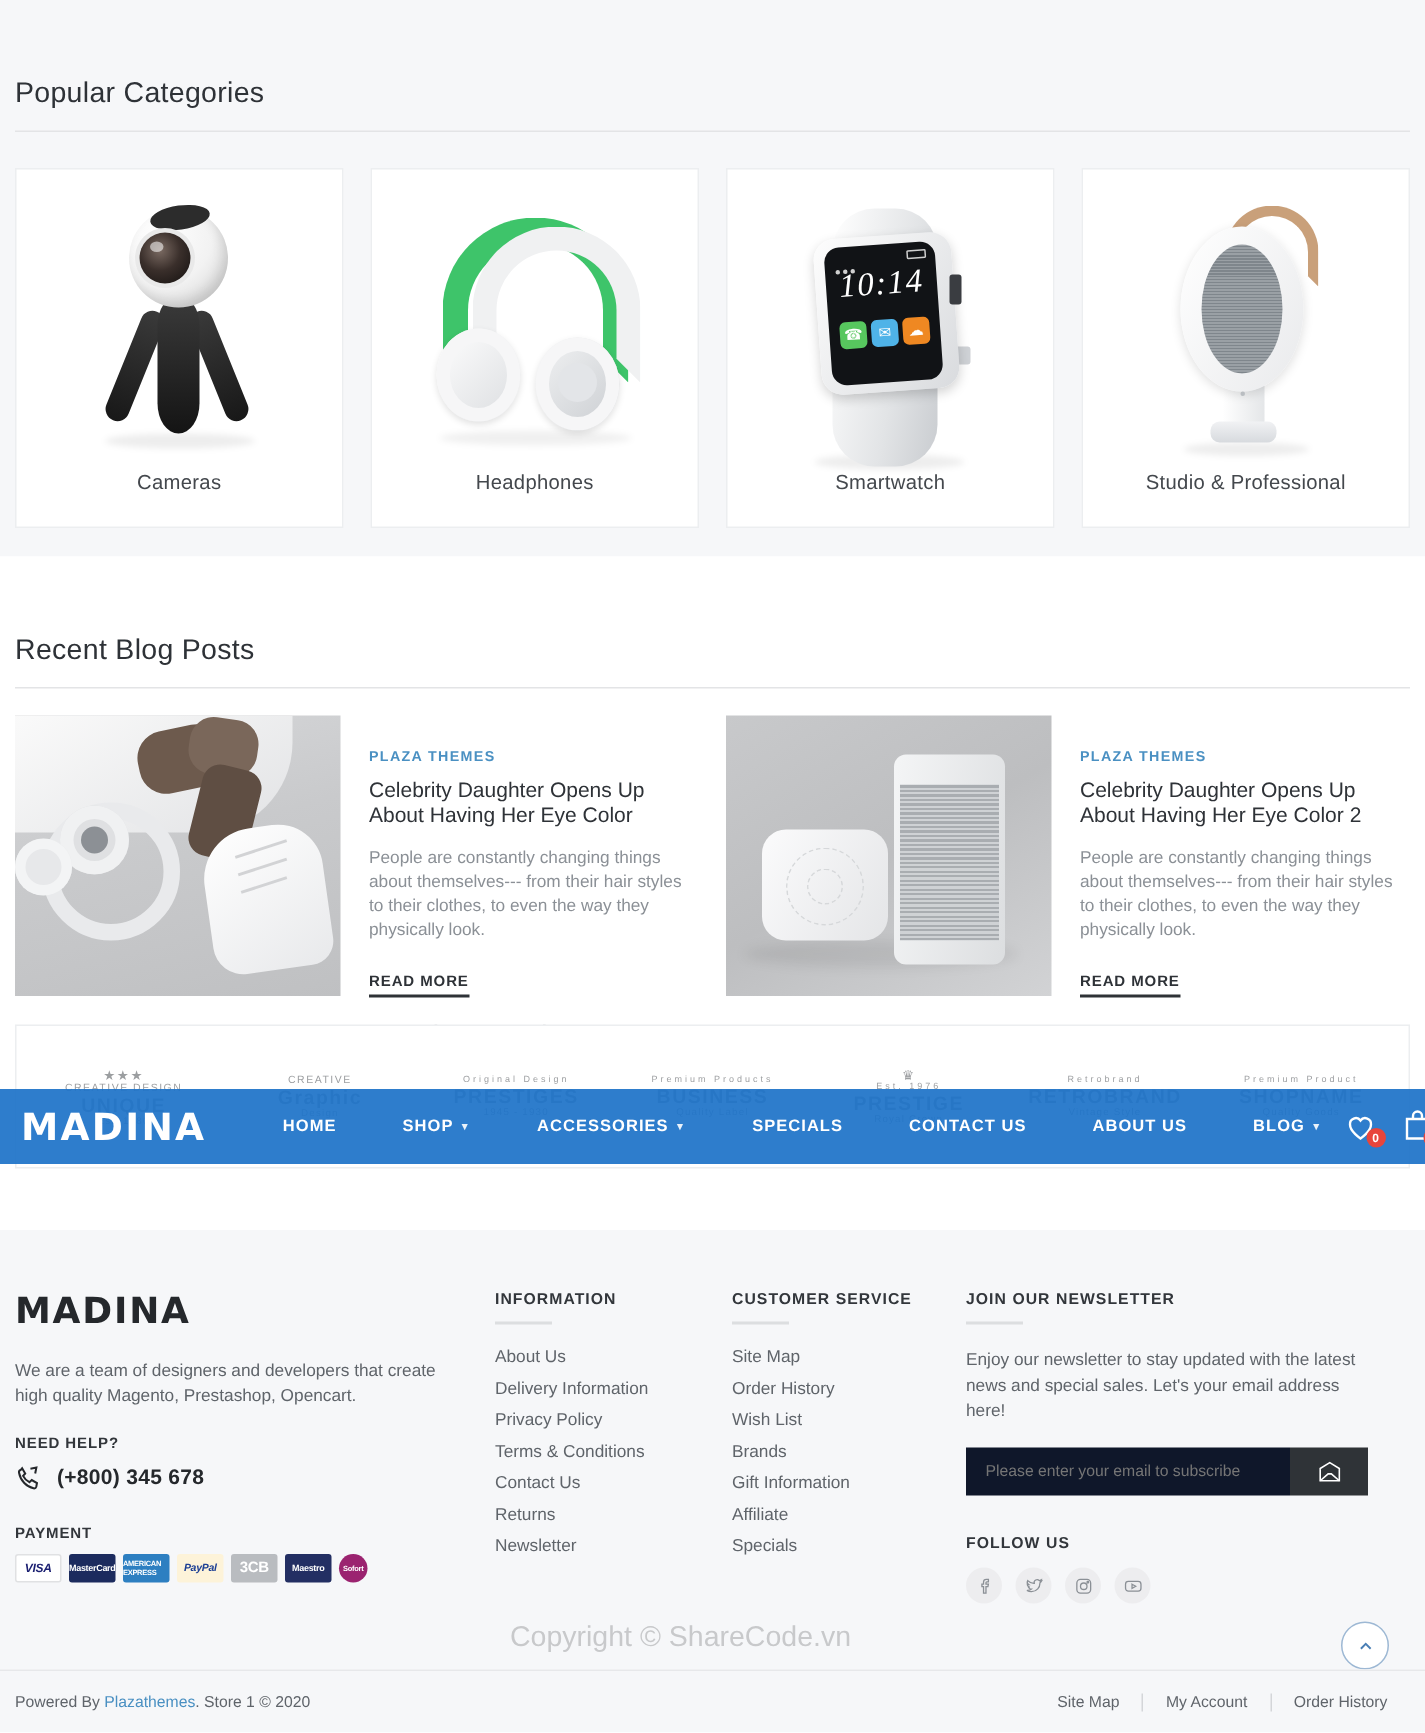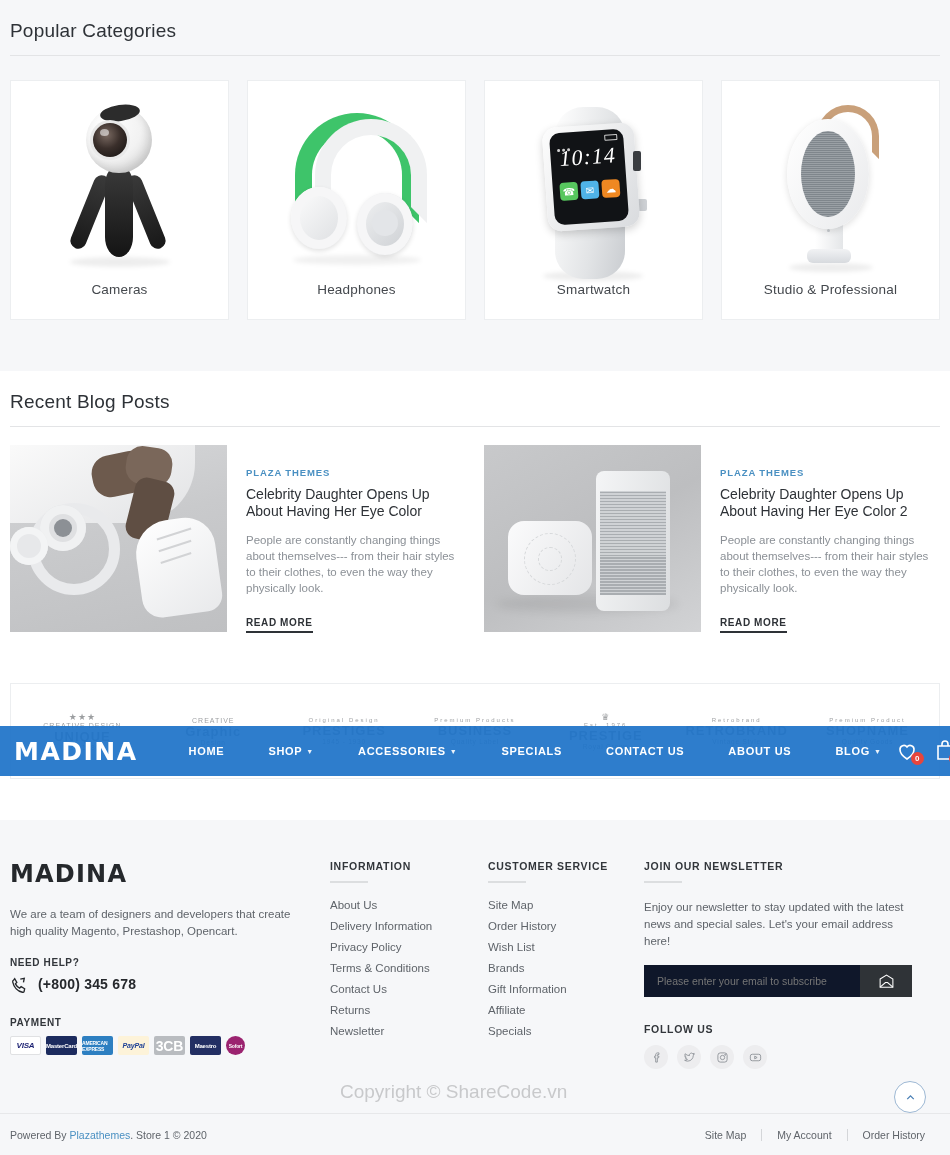--- a/index.html
+++ b/index.html
@@ -34,21 +34,21 @@
   
   .section-cats {
     position: absolute; top: 0; left: 0; width: 950px; height: 371px;
     background: #f6f7f9;
   }
   .sec-head {
     padding: 0 10px;
   }
   .sec-title {
     font-size: 19px; color: #2e3237; font-weight: 400;
-    padding-top: 20px; padding-bottom: 13px; letter-spacing: .2px;
+    padding-top: 52px; padding-bottom: 13px; letter-spacing: .2px;
   }
   .sec-rule { height: 1px; background: #e3e4e6; margin: 0 10px; }
 
   .cat-grid {
     display: flex; gap: 18px; padding: 24px 10px 0 10px;
   }
   .cat-card {
     flex: 1; background: #fff; border: 1px solid #eceef0;
     height: 240px; position: relative;
     display: flex; flex-direction: column; align-items: center;
@@ -254,21 +254,21 @@
   .pay-row { display:flex; gap:5px; margin-top:8px; }
   .pay {
     width:31px; height:19px; border-radius:2px; display:flex; align-items:center;
     justify-content:center; font-size:6px; font-weight:700; color:#fff;
     letter-spacing:-.2px; overflow:hidden; text-align:left; line-height:6px;
   }
   .pay.visa { background:#fff; color:#1a1f71; border:1px solid #e0e1e3; font-size:8px; font-style:italic; }
   .pay.mc   { background:#1c2b5e; }
   .pay.amex { background:#2d7fc1; font-size:5px; }
   .pay.pp   { background:#fdf3d9; color:#1c3f94; font-size:7px; font-style:italic; }
-  .pay.cb   { background:#b9bcc0; color:#fff; font-size:14px; }
+  .pay.cb   { background:#b9bcc0; color:#fff; font-size:10px; }
   .pay.mae  { background:#232f63; font-size:6px; }
   .pay.sof  { background:#9b2370; border-radius:50%; width:19px; font-size:5px; }
 
   .col-title { font-size:10.5px; font-weight:700; letter-spacing:.7px; color:#32363b; margin-bottom:9px; }
   .col-rule { width:38px; height:2px; background:#dcdee0; margin-bottom:16px; }
   .col-link { font-size:11.5px; color:#5f646a; margin-bottom:9px; display:block; }
 
   .news-desc { font-size:11.5px; line-height:17px; color:#5f646a; margin-bottom:15px; width:268px; }
   .news-form { display:flex; width:268px; height:32px; }
   .news-input {

